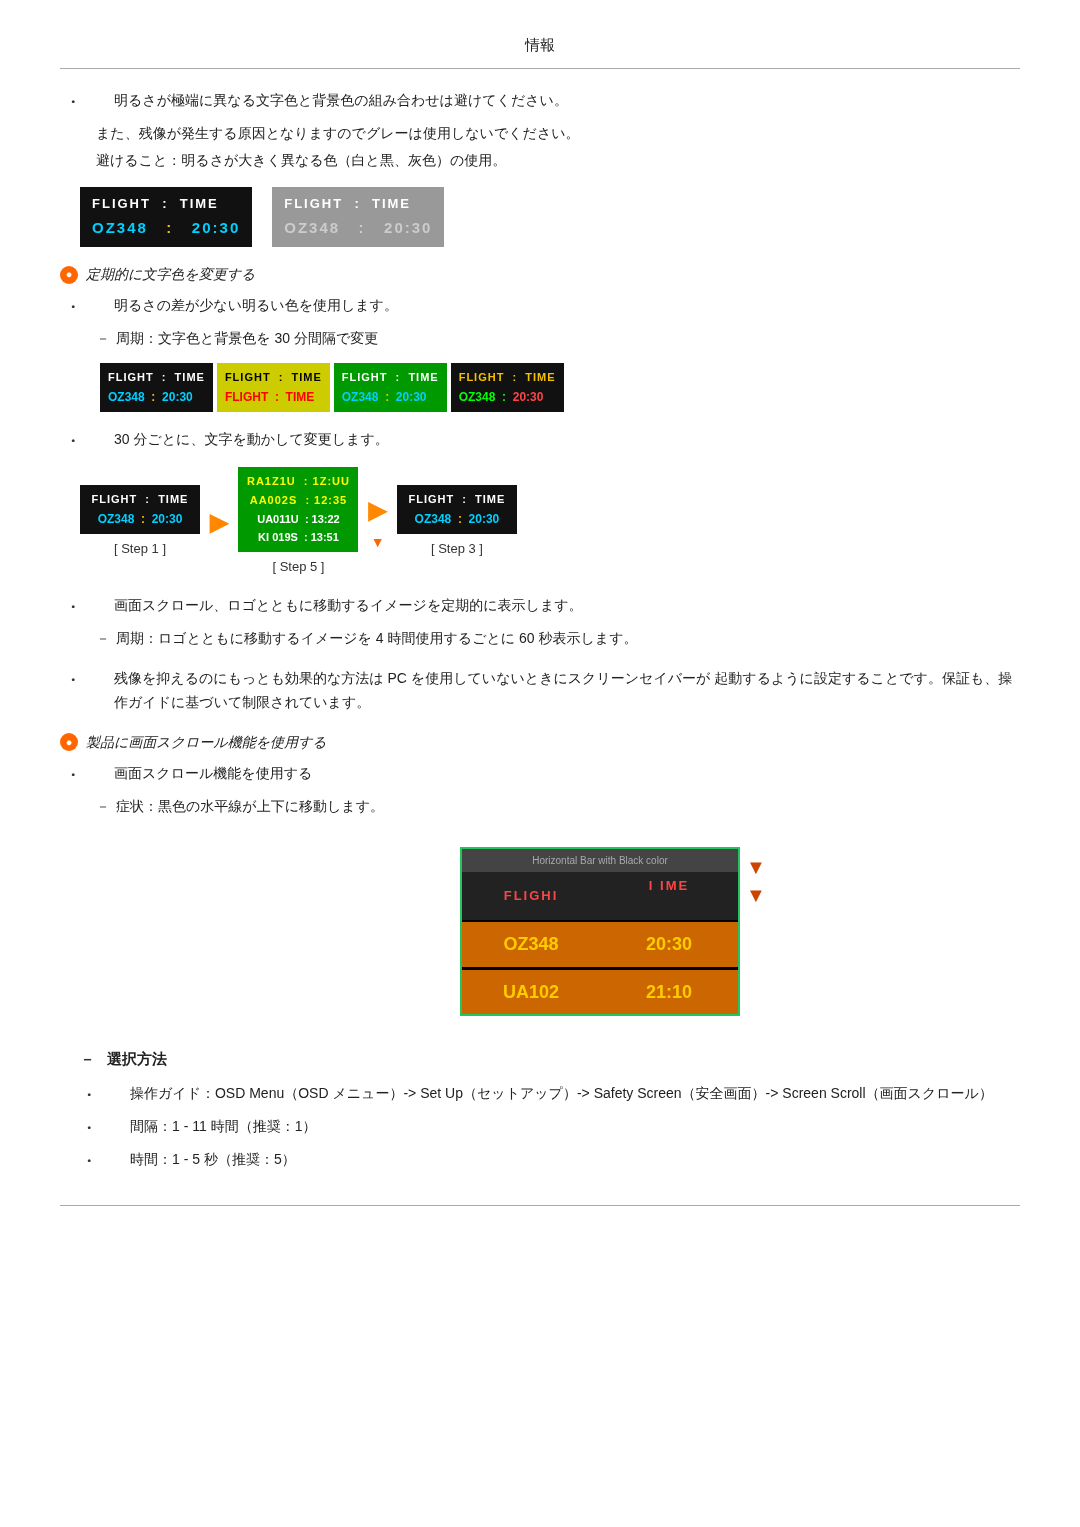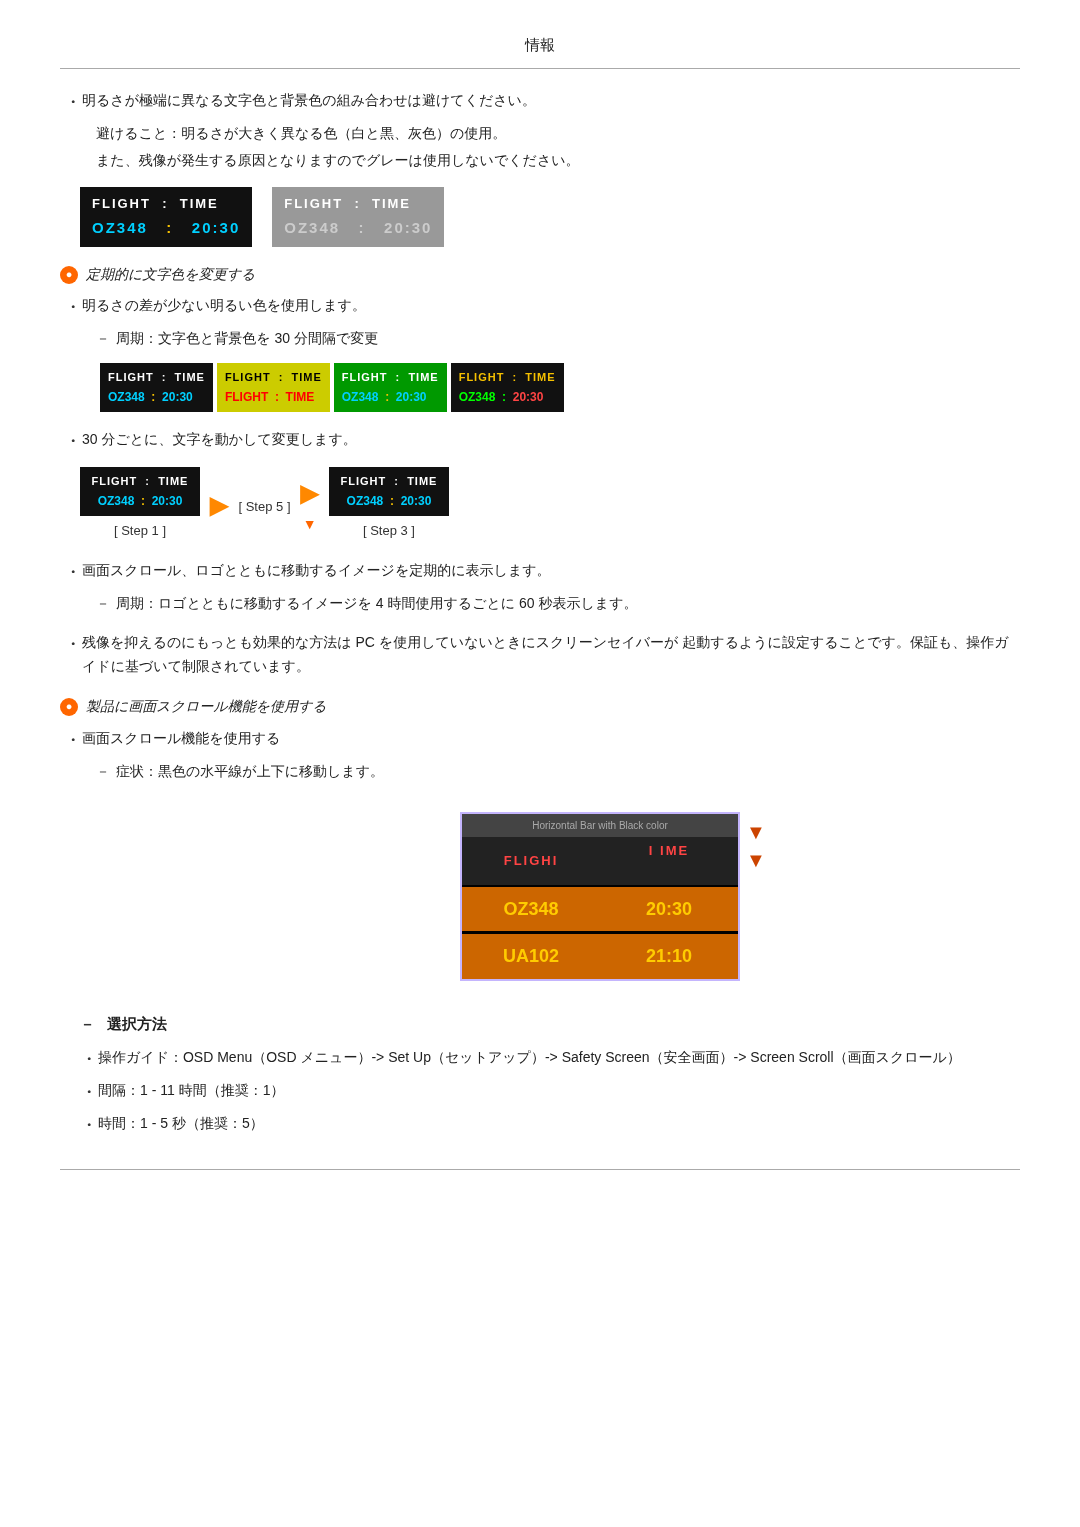--- a/index.html
+++ b/index.html
@@ -36,20 +36,21 @@
       padding-left: 4px;
     }
     .bullet-dot {
       min-width: 18px;
       font-size: 18px;
       line-height: 1.5;
       color: #333;
     }
     .bullet-text {
       flex: 1;
+      margin-left: 32px;
     }
 
     .sub-item {
       padding-left: 36px;
       margin-bottom: 4px;
     }
     .sub-dash {
       display: flex;
       align-items: flex-start;
     }
@@ -214,21 +215,21 @@
       font-weight: bold;
       font-size: 12px;
       min-width: 120px;
     }
     .step2-line { color: #ffff00; font-size: 11px; letter-spacing: 1px; }
     .step2-line2 { color: #00ffff; font-size: 11px; }
 
     
     .hbar-demo {
       margin: 14px 0 14px 200px;
-      border: 2px solid #c4b5fd;
+      border: 2px solid #22c55e;
       min-width: 280px;
       max-width: 320px;
       background: #15803d;
     }
 
     
     .page-footer {
       border-top: 1px solid #aaa;
       margin-top: 30px;
       padding-top: 10px;
@@ -253,24 +254,24 @@
   <div class="page-header">
     <span>情報</span>
   </div>
 
   <div class="content-section">
     <div class="bullet-item">
       <span class="bullet-dot">・</span>
       <span class="bullet-text">明るさが極端に異なる文字色と背景色の組み合わせは避けてください。</span>
     </div>
     <div class="sub-item">
+      <span>また、残像が発生する原因となりますのでグレーは使用しないでください。</span>
+    </div>
+    <div class="sub-item">
       <span>避けること：明るさが大きく異なる色（白と黒、灰色）の使用。</span>
-    </div>
-    <div class="sub-item">
-      <span>また、残像が発生する原因となりますのでグレーは使用しないでください。</span>
     </div>
 
     <div class="display-boxes">
 
       <div class="flight-box flight-box-black">
         <div class="flight-label">FLIGHT &nbsp;:&nbsp; TIME</div>
         <div class="flight-data">
           <span>OZ348</span>
           &nbsp;&nbsp;:&nbsp;&nbsp;
           <span style="color:#00d0ff;">20:30</span>
@@ -355,20 +356,26 @@
           </div>
         </div>
         <div class="step-label">[ Step 1 ]</div>
       </div>
 
       <div class="step-arrow">
         <span>▶</span>
       </div>
 
       <div class="step-box">
+        <div class="step2-box">
+          <div class="step2-line">RA1Z1U &nbsp;: 1Z:UU</div>
+          <div class="step2-line">AA002S &nbsp;: 12:35</div>
+          <div class="step2-line2" style="color:#ffffff;">UA011U &nbsp;: 13:22</div>
+          <div class="step2-line2" style="color:#ffffff;">KI 019S &nbsp;: 13:51</div>
+        </div>
         <div class="step-label">[ Step 5 ]</div>
       </div>
 
       <div class="step-arrow">
         <span>▶</span>
         <span style="font-size:14px; color:#ff6600;">▼</span>
       </div>
 
       <div class="step-box">
         <div class="step-flight-display">

